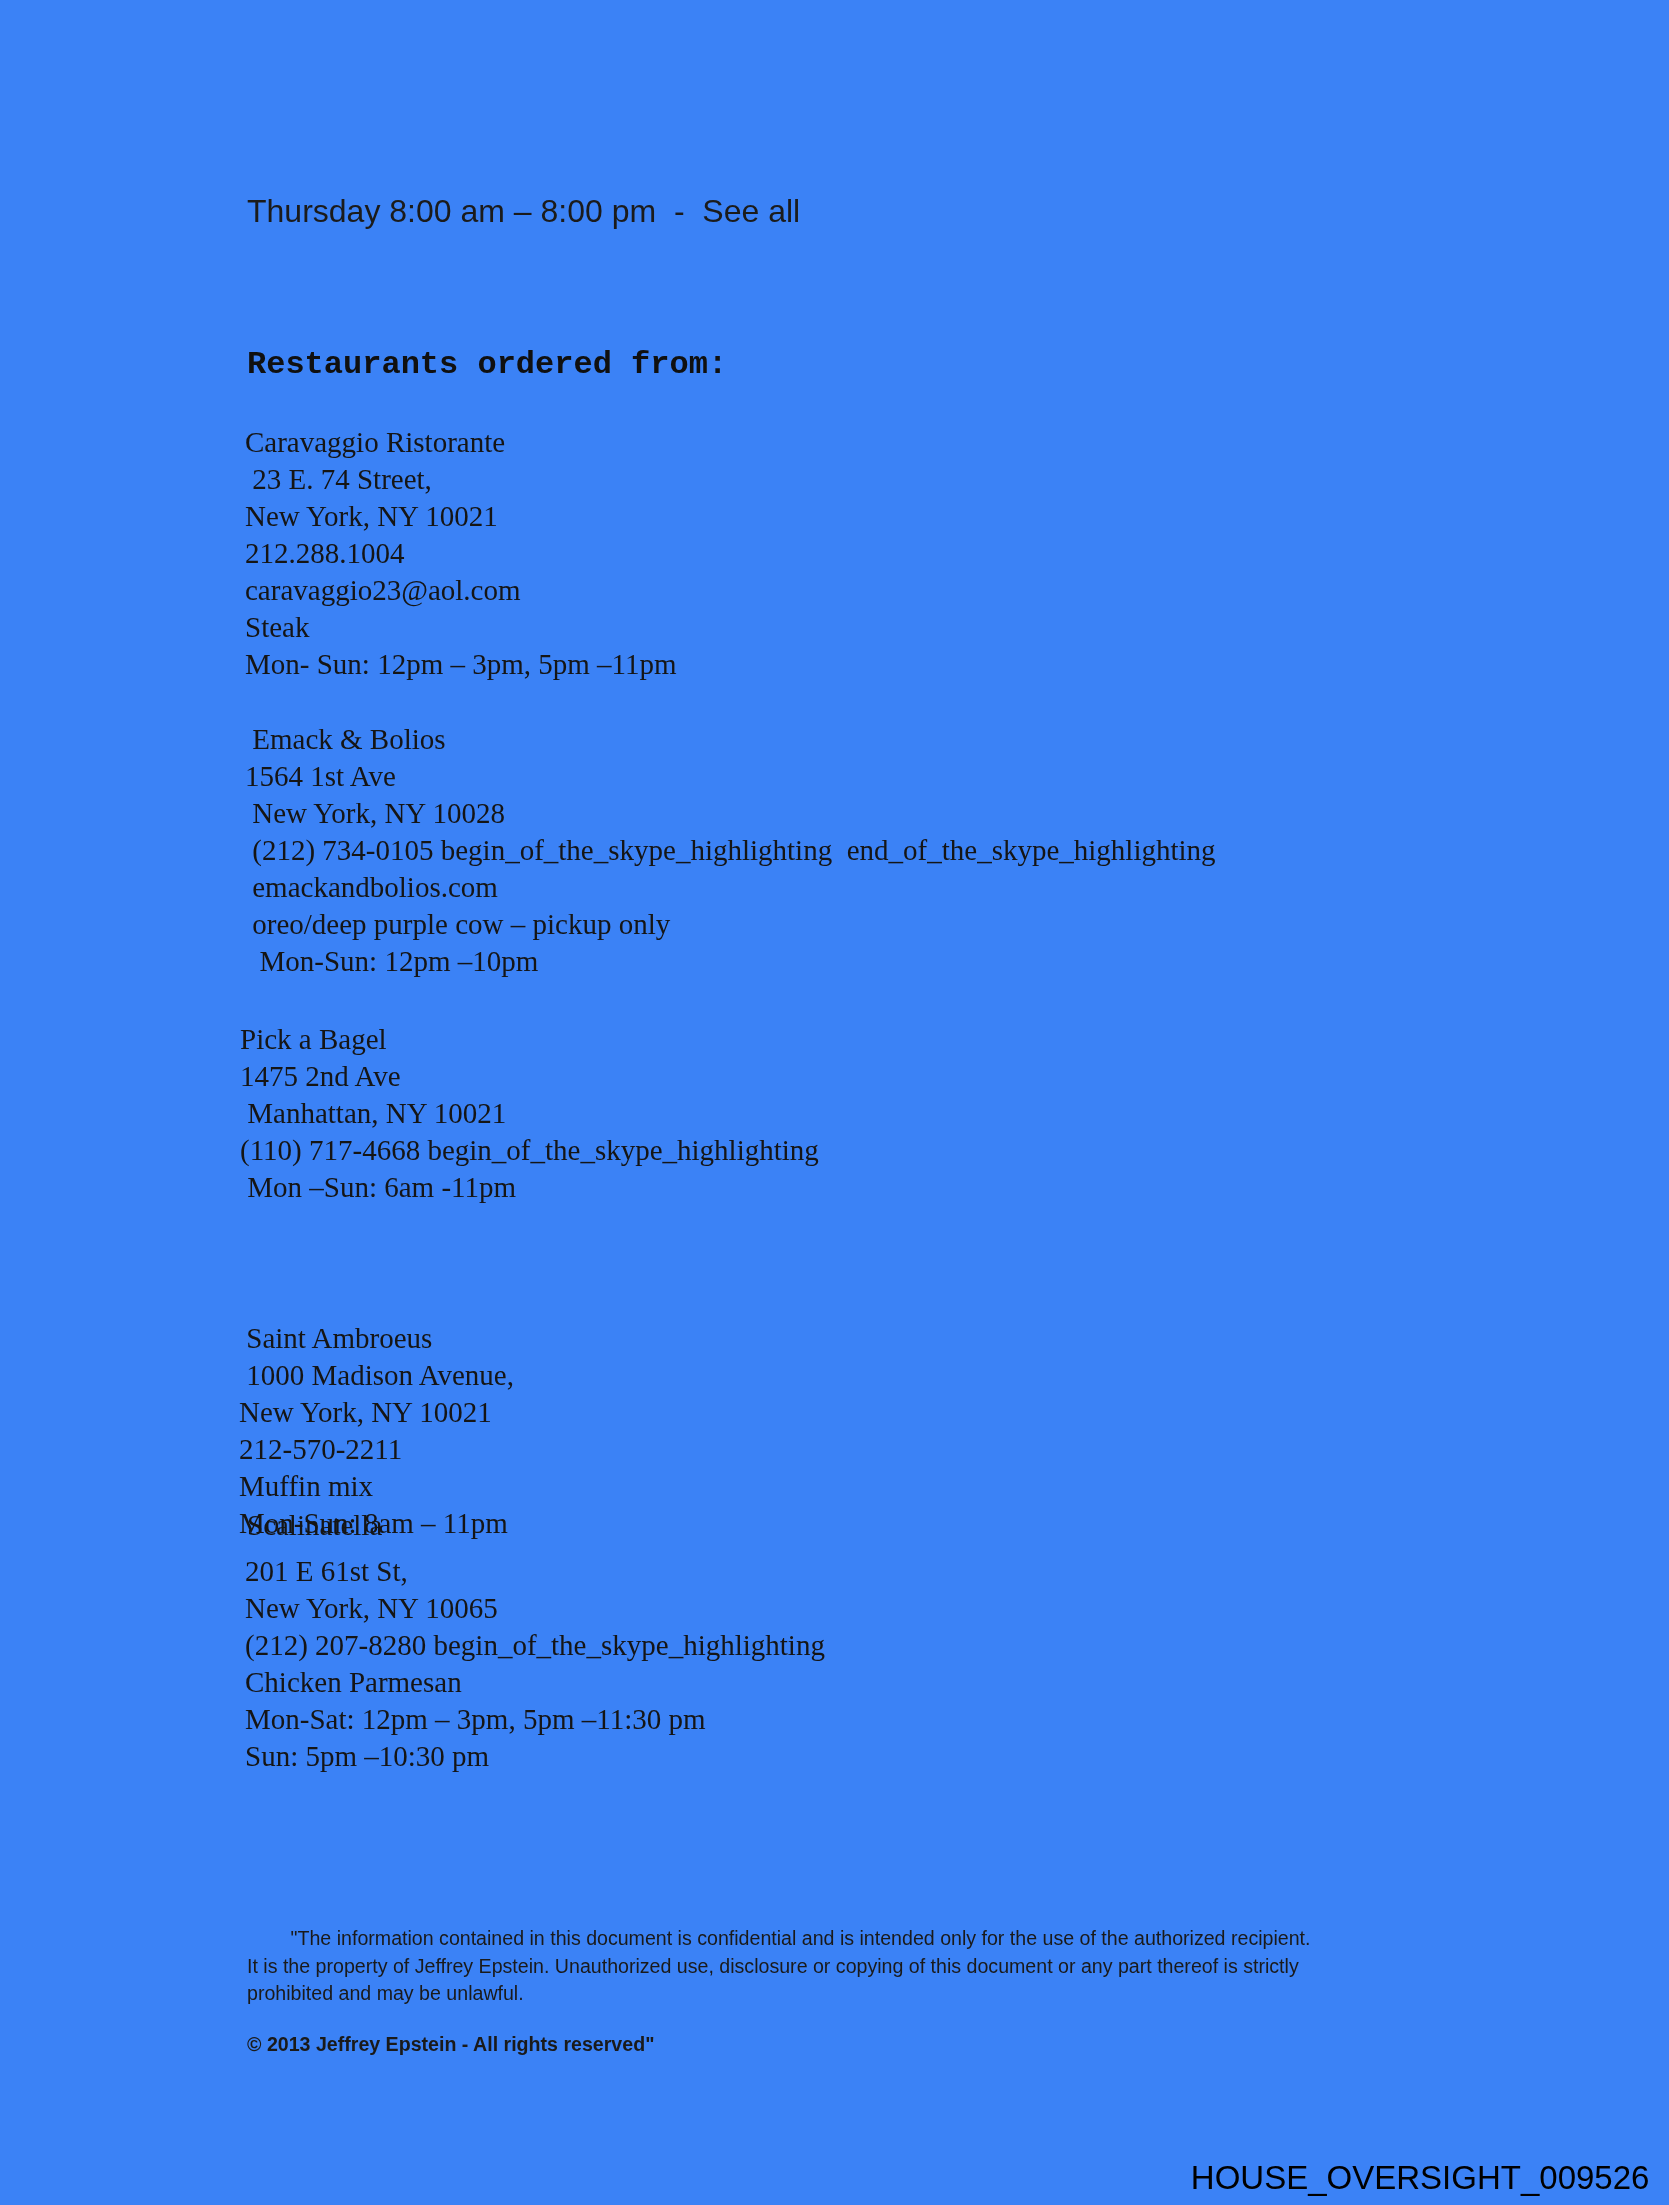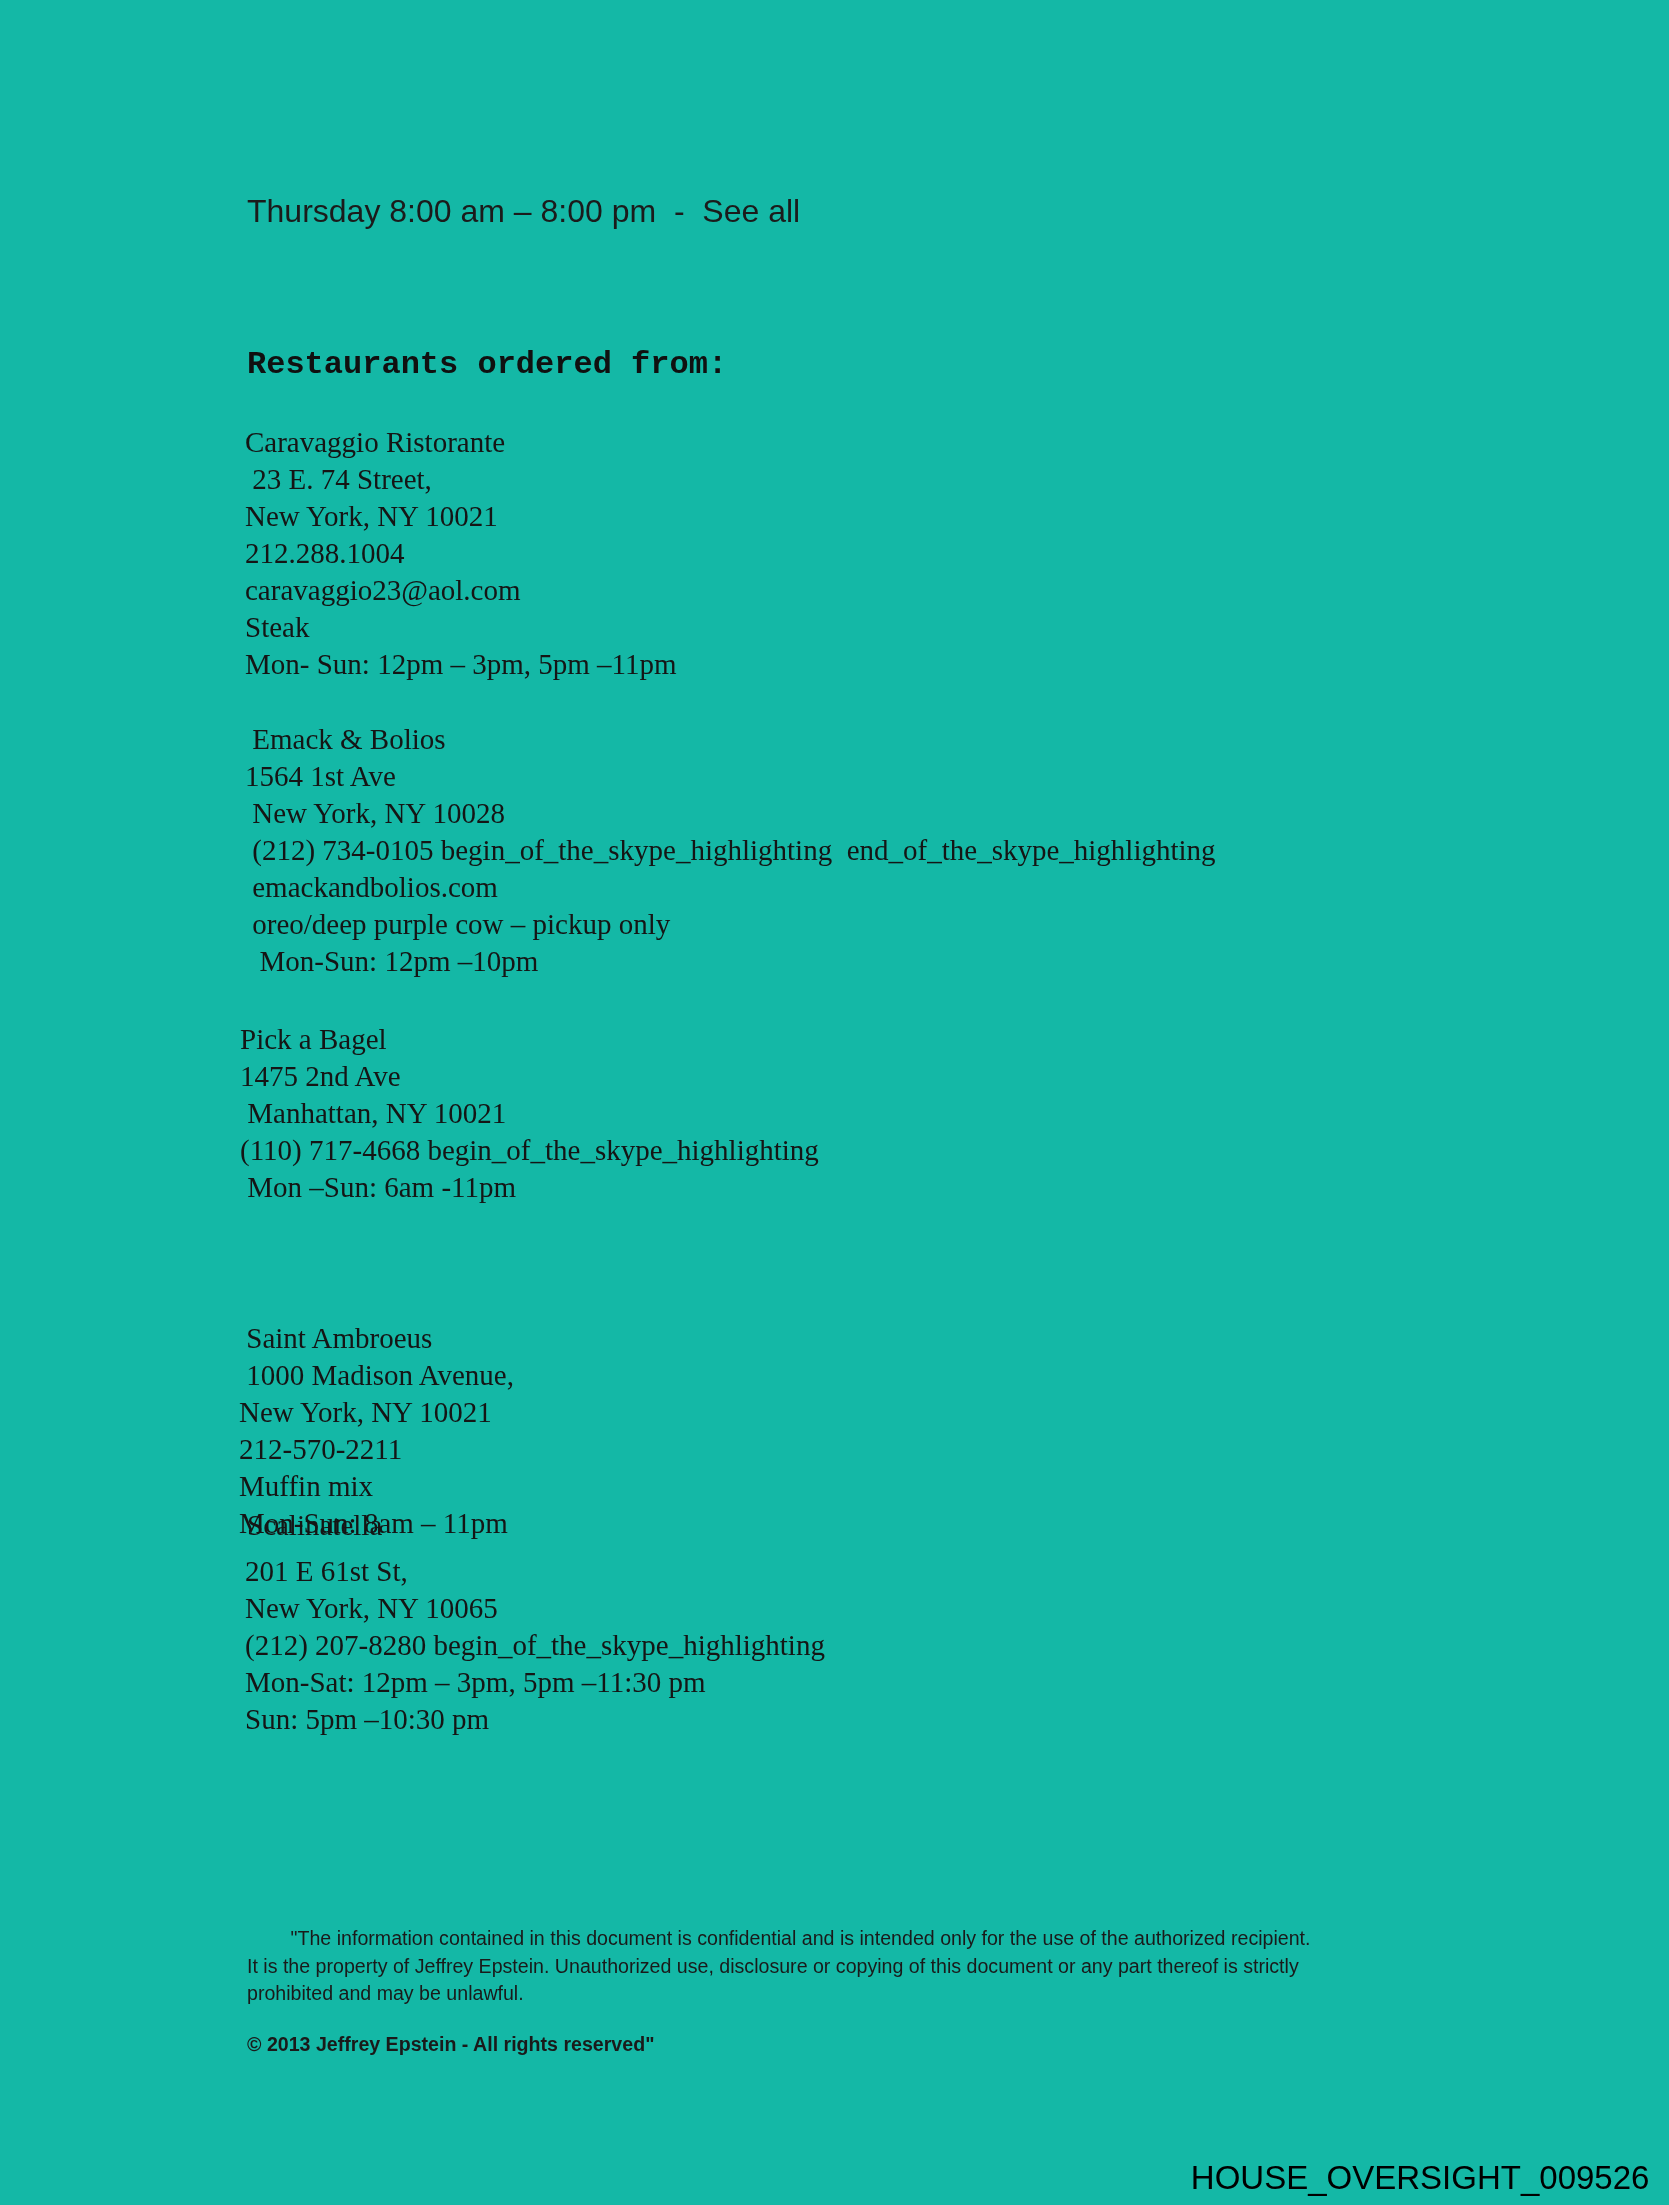--- a/index.html
+++ b/index.html
@@ -4,21 +4,21 @@
 <style>
   html, body {
     margin: 0;
     padding: 0;
     background: #ffffff;
   }
   .page {
     position: relative;
     width: 1669px;
     height: 2205px;
-    background: #14b8a6;
+    background: #3b82f6;
     overflow: hidden;
     font-family: "Liberation Serif", "DejaVu Serif", serif;
     color: #141414;
   }
   .abs { position: absolute; }
   .header-line {
     font-family: "Liberation Sans", "DejaVu Sans", sans-serif;
     font-size: 32px;
     line-height: 37px;
     color: #1b1b1b;
@@ -110,20 +110,21 @@
     </div>
 
   <div class="abs restaurant-block" style="left: 247px; top: 1507px;">
       <div class="line">Scalinatella</div>
     </div>
 
   <div class="abs restaurant-block" style="left: 245px; top: 1553px;">
       <div class="line">201 E 61st St,</div>
       <div class="line">New York, NY 10065</div>
       <div class="line">(212) 207-8280 begin_of_the_skype_highlighting</div>
+      <div class="line">Chicken Parmesan</div>
       <div class="line">Mon-Sat: 12pm – 3pm, 5pm –11:30 pm</div>
       <div class="line">Sun: 5pm –10:30 pm</div>
     </div>
 
   <div class="abs footer-block" style="left: 247px; top: 1925px;">
       <div class="line">        "The information contained in this document is confidential and is intended only for the use of the authorized recipient.</div>
       <div class="line">It is the property of Jeffrey Epstein. Unauthorized use, disclosure or copying of this document or any part thereof is strictly</div>
       <div class="line">prohibited and may be unlawful.</div>
     </div>
 

